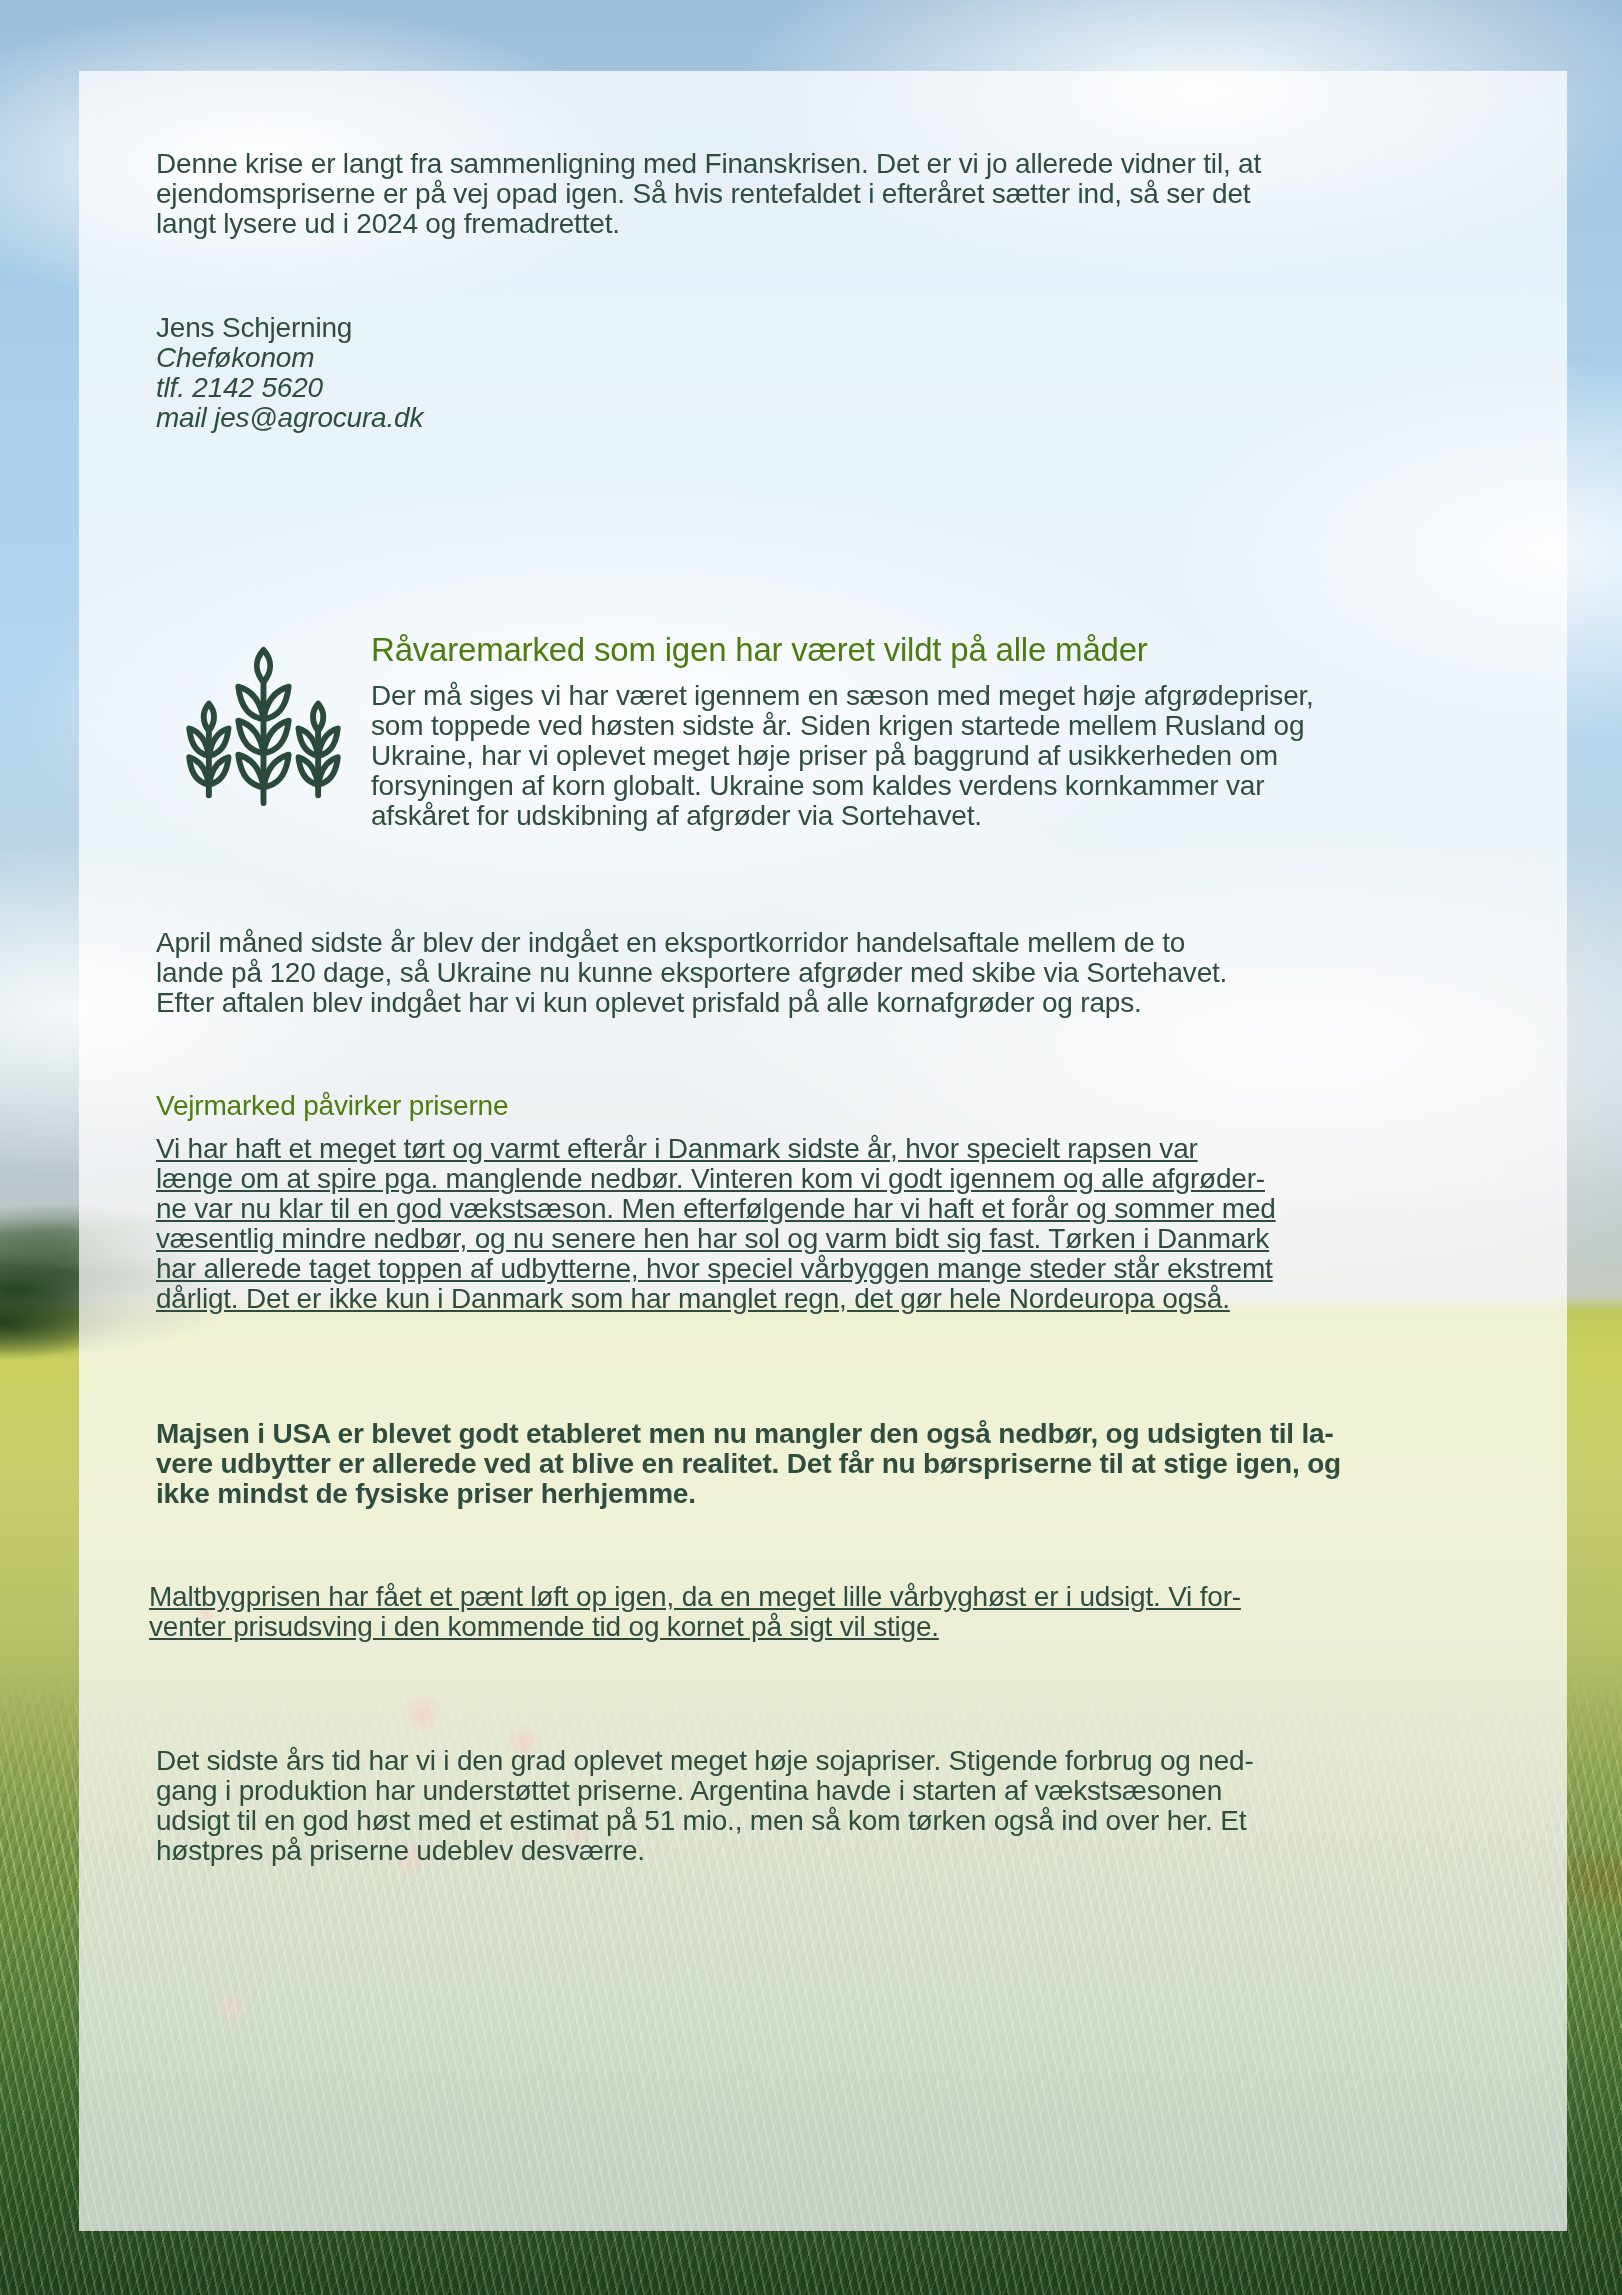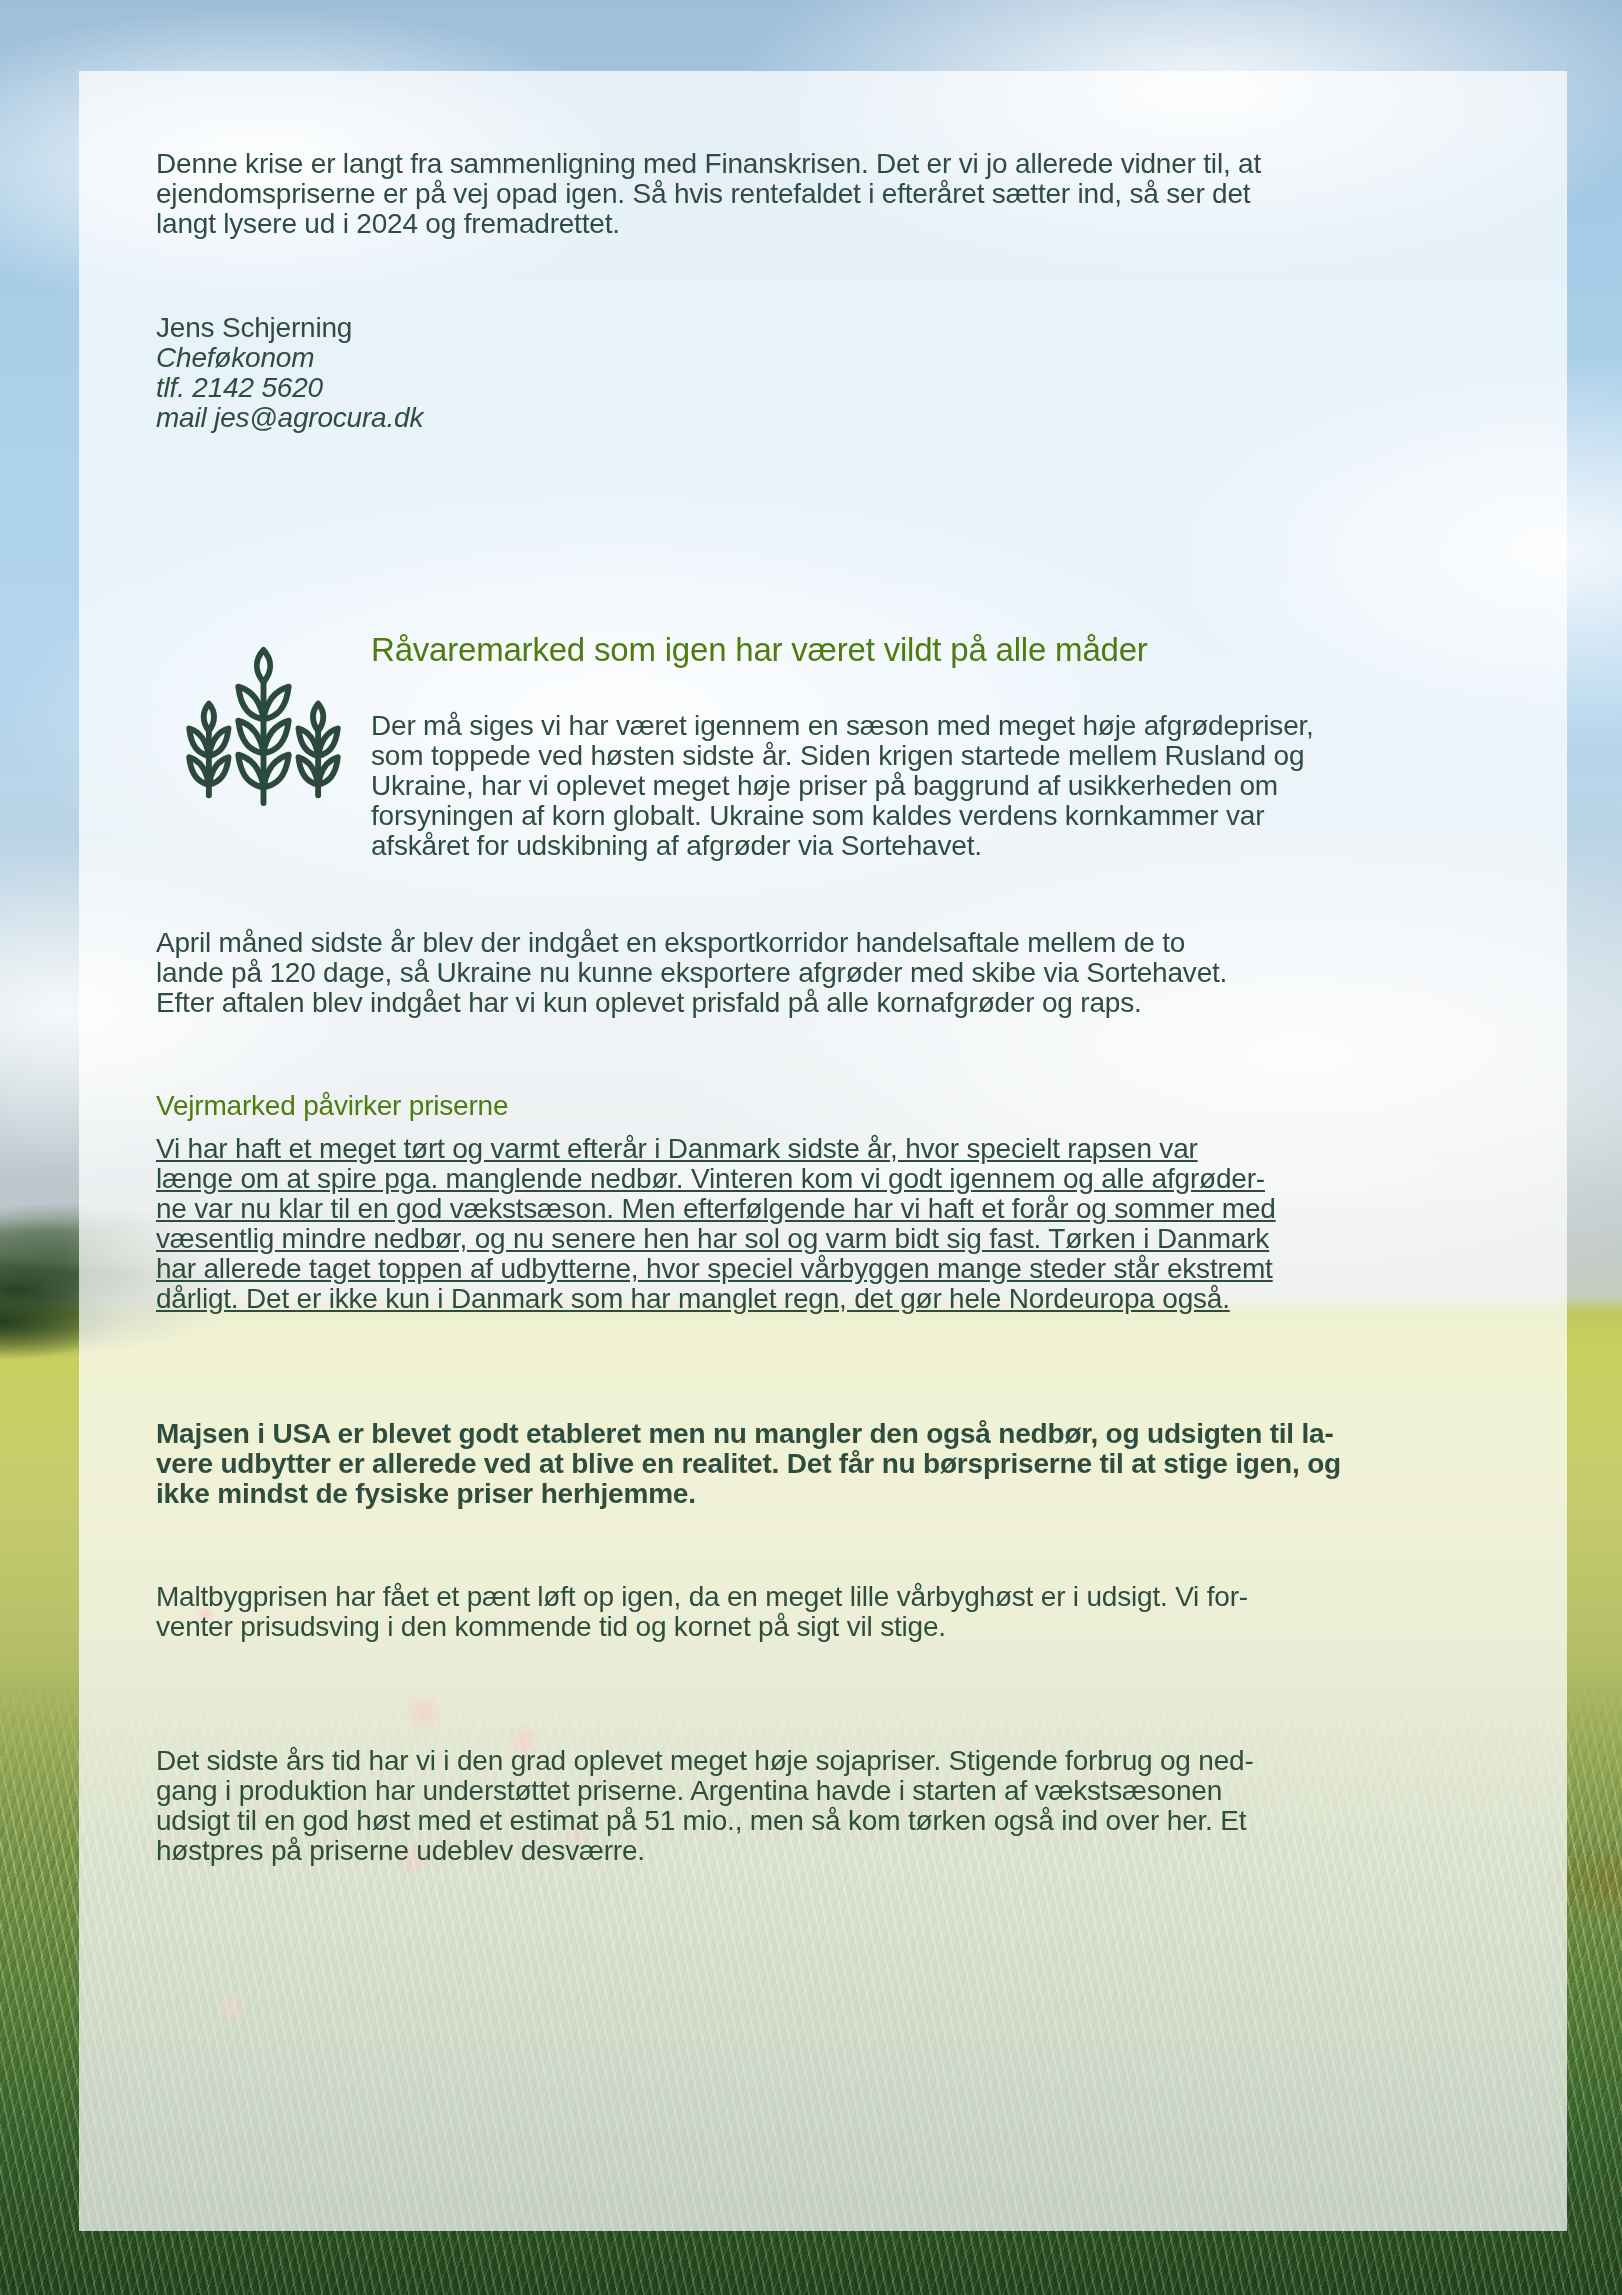--- a/index.html
+++ b/index.html
@@ -95,26 +95,26 @@
   .sub-heading, .section-heading { font-weight: normal; color: #4d7c0f; }
   .section-heading { font-size: 33px; }
   .italic { font-style: italic; }
 
   .abs { position: absolute; }
 
   .pos-intro       { left: 77px; top: 78px;  width: 1335px; }
   .pos-signature   { left: 77px; top: 242px; }
   .pos-wheat-icon  { left: 105px; top: 575px; }
   .pos-h-commod    { left: 292px; top: 564px;  width: 1139px; }
-  .pos-p-commod    { left: 292px; top: 640px;  width: 1139px; }
+  .pos-p-commod    { left: 292px; top: 610px;  width: 1139px; }
   .pos-p-export    { left: 77px; top: 857px; width: 1335px; }
   .pos-h-weather   { left: 77px; top: 1020px; width: 1335px; }
   .pos-p-weather1  { left: 77px; top: 1063px; width: 1348px; text-decoration: underline; }
   .pos-p-weather2  { left: 77px; top: 1348px; width: 1348px; font-weight: bold; }
-  .pos-p-weather3  { left: 77px; top: 1511px; width: 1348px; }
+  .pos-p-weather3  { left: 70px; top: 1511px; width: 1348px; text-decoration: underline; }
   .pos-h-soy       { left: 77px; top: 1634px; width: 1335px; }
   .pos-p-soy       { left: 77px; top: 1675px; width: 1348px; }
 </style>
 </head>
 <body>
 
 <div class="page">
 
   <div class="bg"></div>
 

